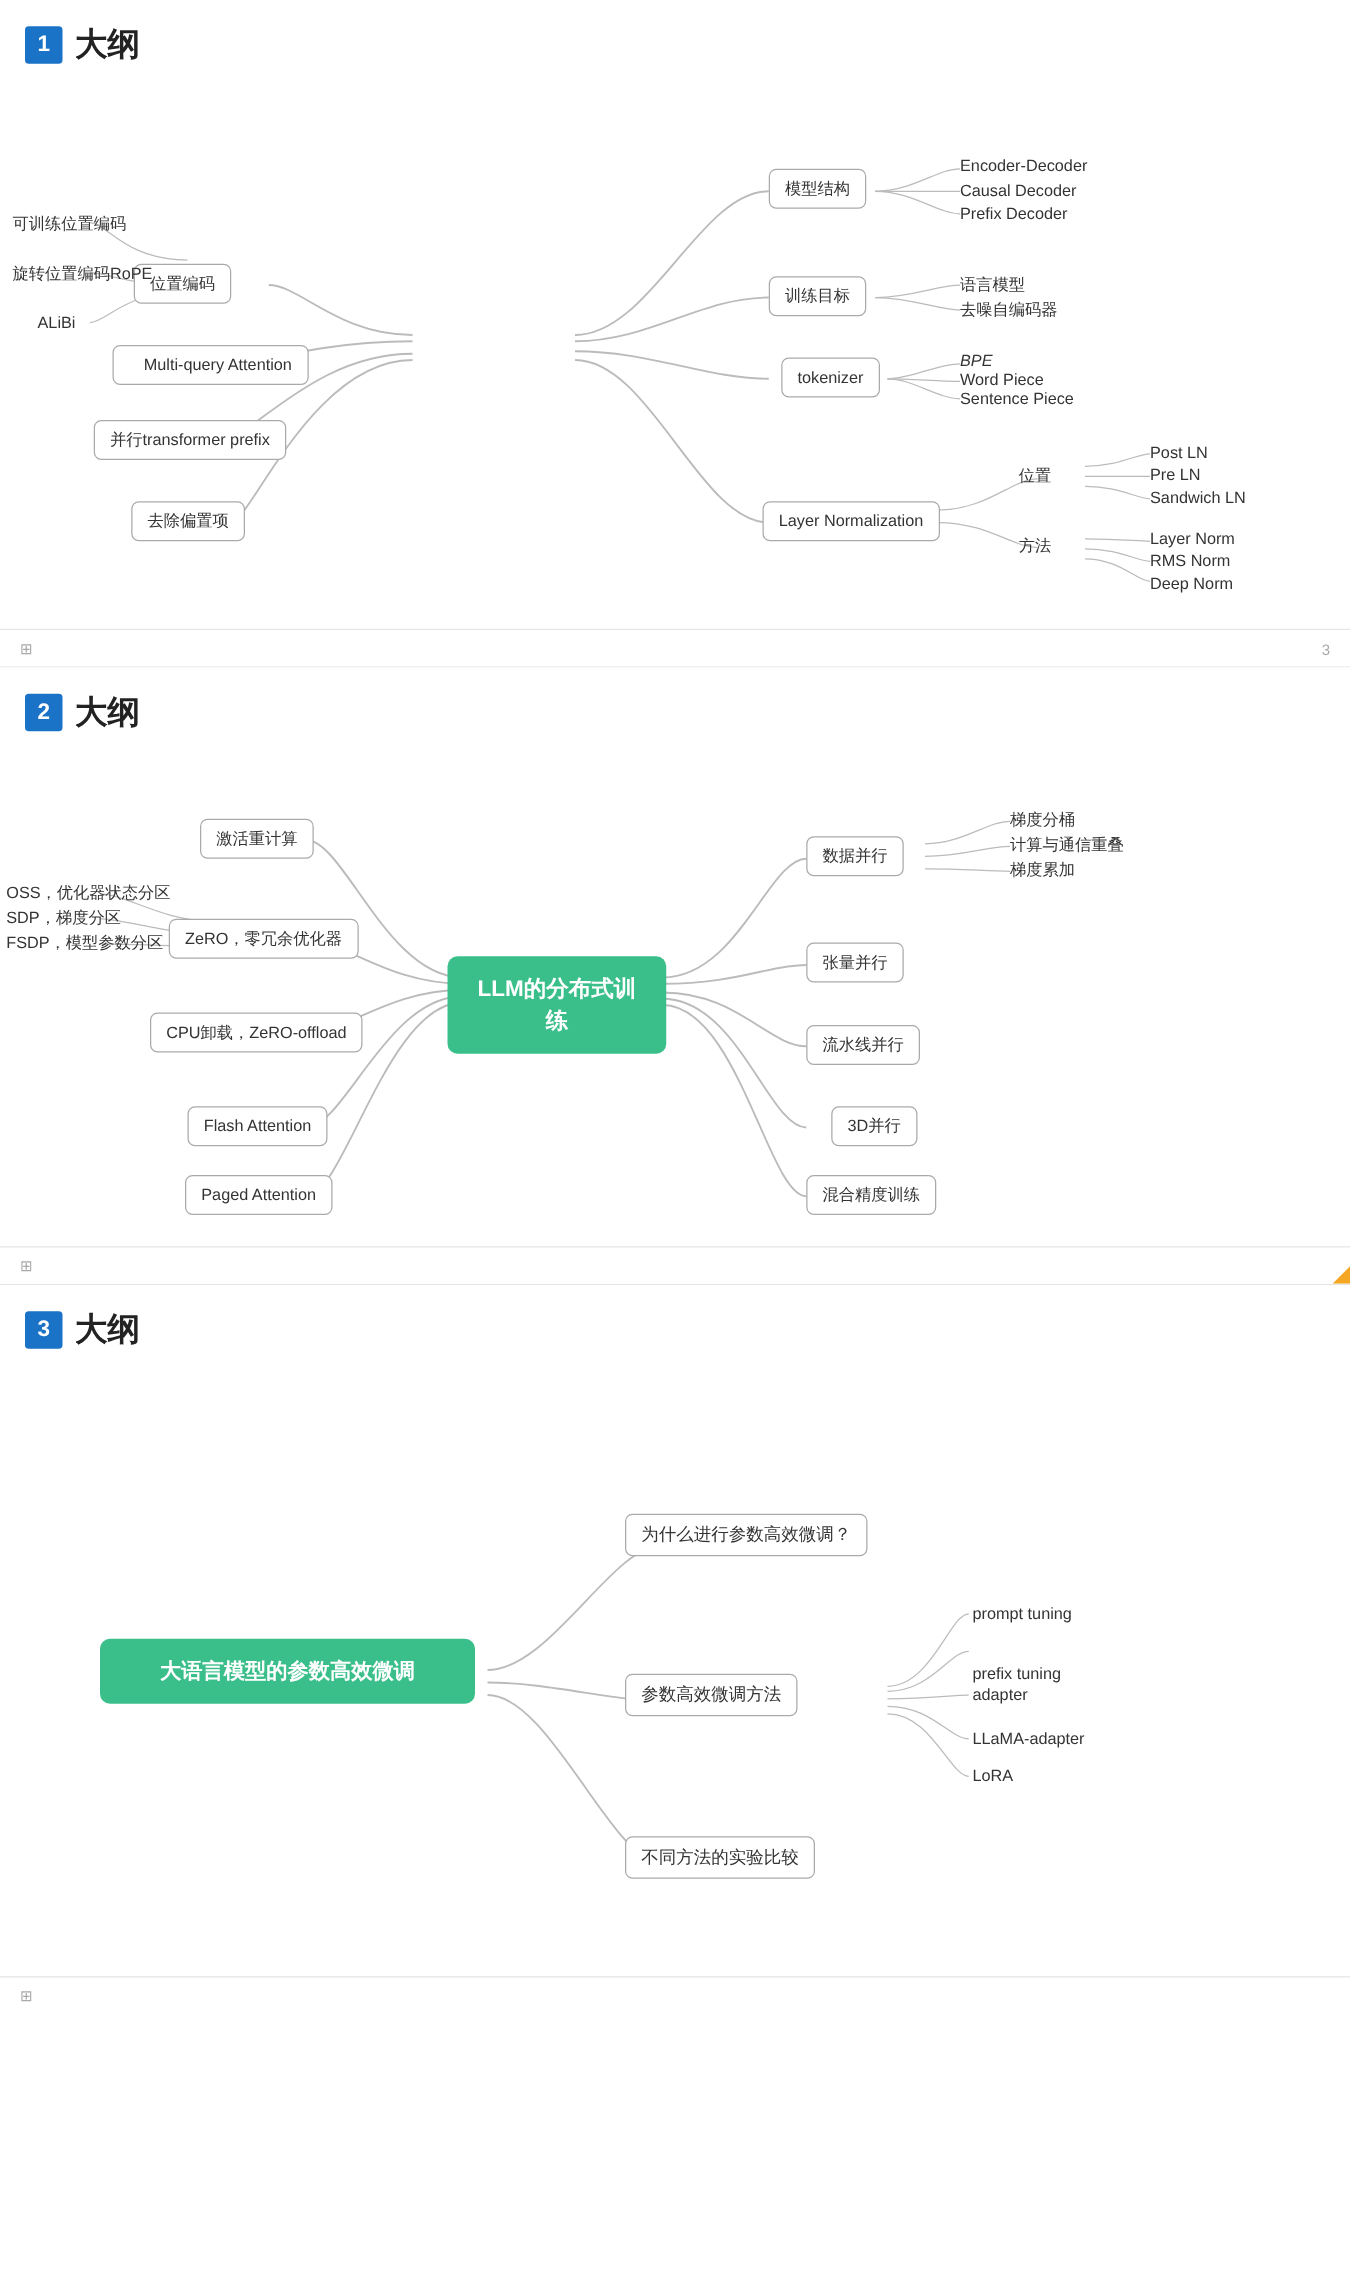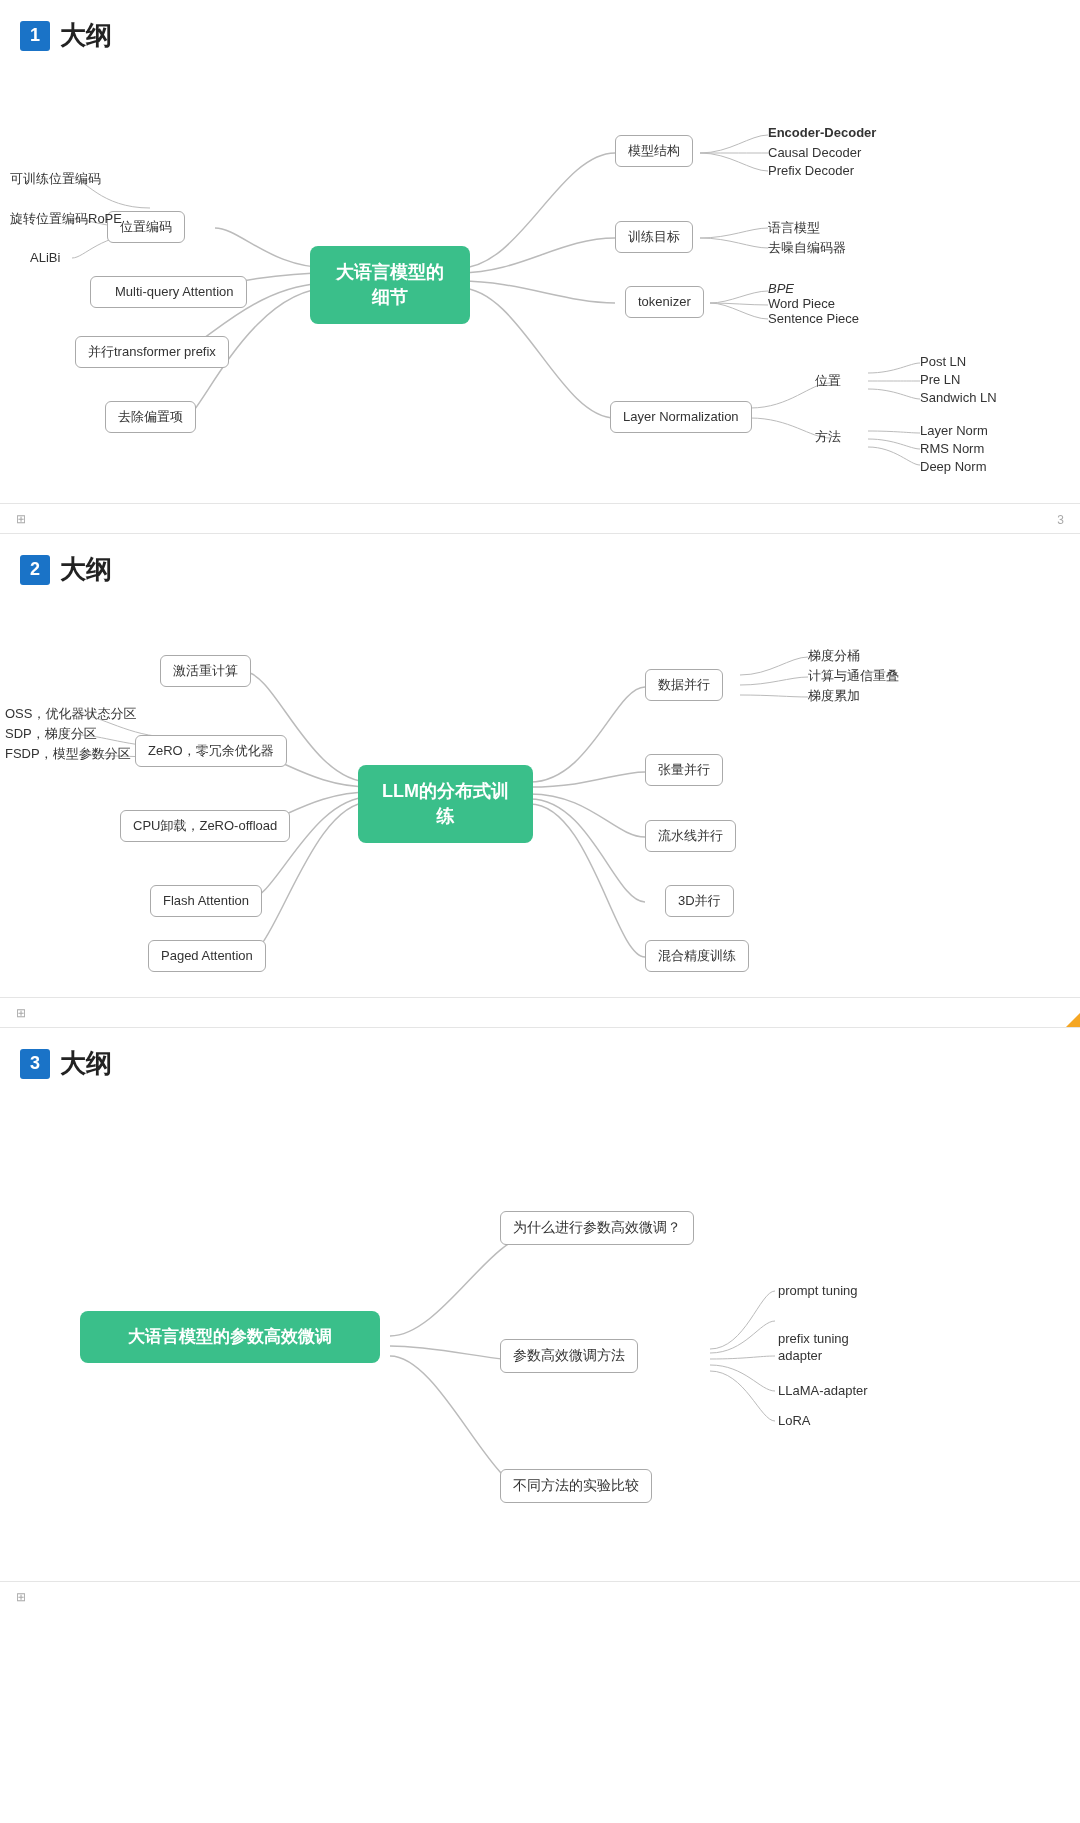--- a/index.html
+++ b/index.html
@@ -175,39 +175,36 @@
       <path d="M868,318 C895,318 910,318 920,318" stroke="#bbb" stroke-width="1" fill="none"></path>
       <path d="M868,326 C895,326 910,336 920,336" stroke="#bbb" stroke-width="1" fill="none"></path>
 
       <path d="M750,355 C790,355 810,375 830,375" stroke="#bbb" stroke-width="1" fill="none"></path>
 
       <path d="M868,368 C895,368 910,370 920,370" stroke="#bbb" stroke-width="1" fill="none"></path>
       <path d="M868,376 C895,376 910,386 920,386" stroke="#bbb" stroke-width="1" fill="none"></path>
       <path d="M868,384 C895,384 910,402 920,402" stroke="#bbb" stroke-width="1" fill="none"></path>
     </svg>
 
-    <div class="node-center" style="left:310px; top:183px; width:160px;">
-      大语言模型的细节
-    </div>
 
     <div class="node-box" style="left:107px; top:148px;">位置编码</div>
 
     <div class="node-text" style="left:10px; top:107px;text-align:center;">可训练位置编码</div>
     <div class="node-text" style="left:10px; top:147px;">旋转位置编码RoPE</div>
     <div class="node-text" style="left:30px; top:187px;">ALiBi</div>
 
     <div class="node-box" style="left:90px; top:213px;padding-left:24px;">Multi-query Attention</div>
 
     <div class="node-box" style="left:75px; top:273px;">并行transformer prefix</div>
 
     <div class="node-box" style="left:105px; top:338px;">去除偏置项</div>
 
     <div class="node-box" style="left:615px; top:72px;">模型结构</div>
 
-    <div class="node-text" style="left:768px; top:62px;font-weight:bold;">Encoder-Decoder</div>
+    <div class="node-text" style="left:768px; top:62px;">Encoder-Decoder</div>
     <div class="node-text" style="left:768px; top:82px;">Causal Decoder</div>
     <div class="node-text" style="left:768px; top:100px;">Prefix Decoder</div>
 
     <div class="node-box" style="left:615px; top:158px;">训练目标</div>
 
     <div class="node-text" style="left:768px; top:156px;">语言模型</div>
     <div class="node-text" style="left:768px; top:176px;">去噪自编码器</div>
 
     <div class="node-box" style="left:625px; top:223px;">tokenizer</div>
 

